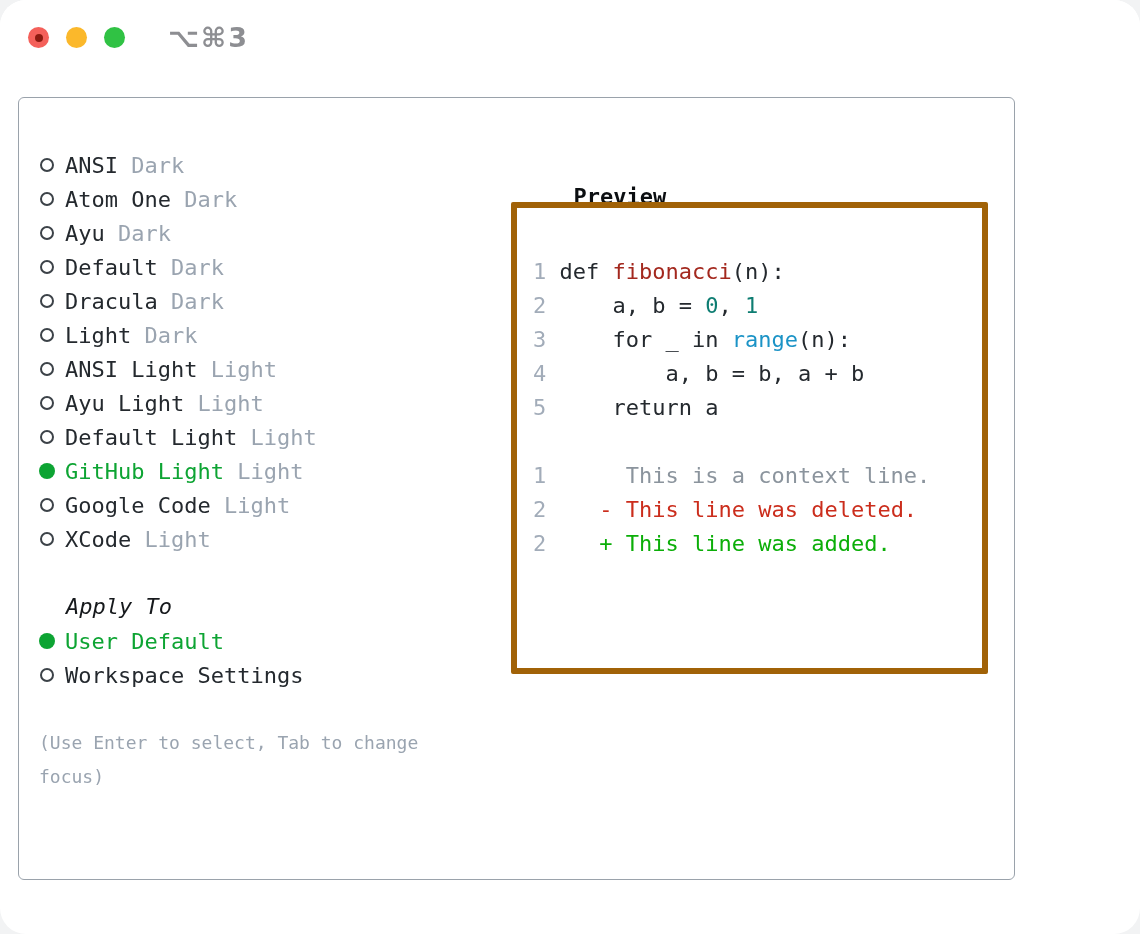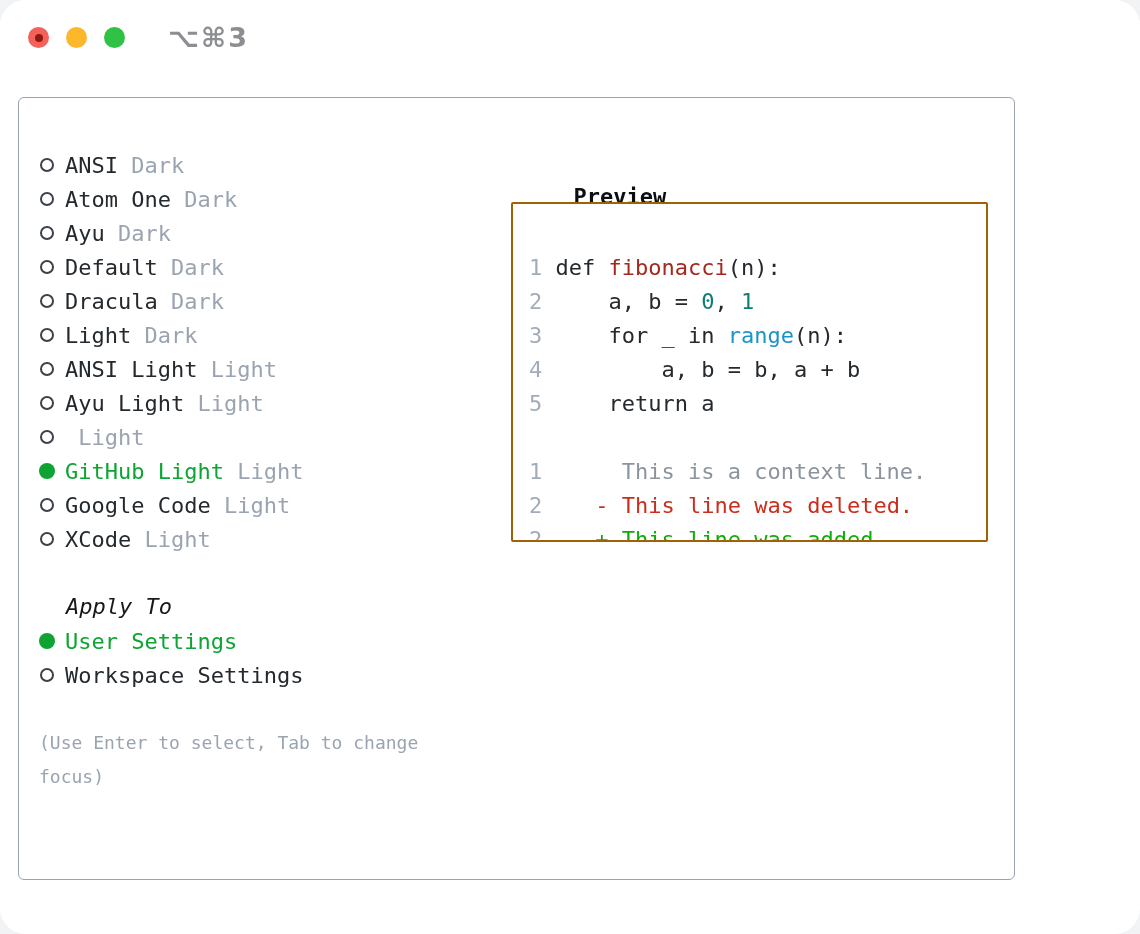--- a/index.html
+++ b/index.html
@@ -47,22 +47,22 @@
   .opt-row.selected .opt-name { color:#0da433; }
   .opt-variant { font-size:22px; color:#9aa4b0; white-space:pre; }
   .section-hdr { margin-left:27px; color:#16191c;font-style:italic; }
   .spacer { height:34px; }
   .hint {
     margin-top:34px; width:440px; font-size:18px; line-height:34px; color:#9aa4b0;
   }
   
   .preview-title { position:absolute; left:475px; top:48px; }
   .preview-box {
-    position:absolute; left:492px; top:104px; width:477px; height:340px;
-    border:2px solid #a16207; border-radius:2px; background:#fff;
+    position:absolute; left:492px; top:104px; width:477px; height:472px;
+    border:6px solid #a16207; border-radius:2px; background:#fff;
     padding:47px 0 0 16px; overflow:hidden;
   }
   .crow { height:34px; line-height:34px; font-size:22px; white-space:pre; }
   .ln { display:inline-block; width:2ch; color:#a2acb9; }
   .tok-p   { color:#24292e; }
   .tok-fn  { color:#a3281e; }
   .tok-num { color:#0e7d72; }
   .tok-bi  { color:#1b93c6; }
   .tok-ctx { color:#8b949d; }
   .tok-del { color:#cb2d1c; }
@@ -120,20 +120,21 @@
             <span class="opt-name">ANSI Light</span>
             <span class="opt-variant"> Light</span>
           </div>
           <div class="opt-row">
             <span class="radio"></span>
             <span class="opt-name">Ayu Light</span>
             <span class="opt-variant"> Light</span>
           </div>
           <div class="opt-row">
             <span class="radio"></span>
+            <span class="opt-name">Default Light</span>
             <span class="opt-variant"> Light</span>
           </div>
           <div class="opt-row selected">
             <span class="radio"></span>
             <span class="opt-name">GitHub Light</span>
             <span class="opt-variant"> Light</span>
           </div>
           <div class="opt-row">
             <span class="radio"></span>
             <span class="opt-name">Google Code</span>
@@ -146,21 +147,21 @@
           </div>
         </div>
 
       <div class="spacer"></div>
 
       <div class="row section-hdr">Apply To</div>
 
       <div id="apply-list">
           <div class="opt-row selected">
             <span class="radio"></span>
-            <span class="opt-name">User Settings</span>
+            <span class="opt-name">User Default</span>
           </div>
           <div class="opt-row">
             <span class="radio"></span>
             <span class="opt-name">Workspace Settings</span>
           </div>
         </div>
 
       <div class="hint">(Use Enter to select, Tab to change focus)</div>
     </div>
 

